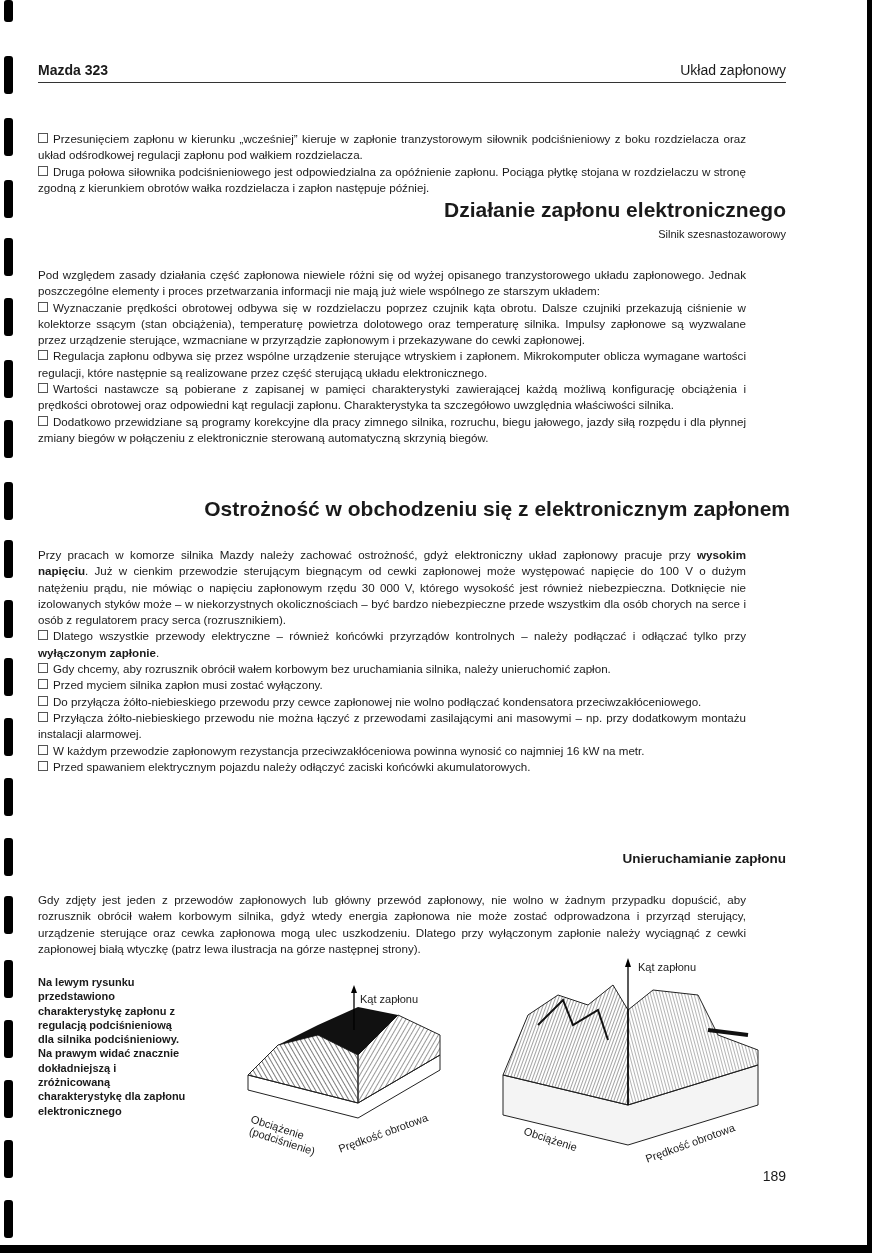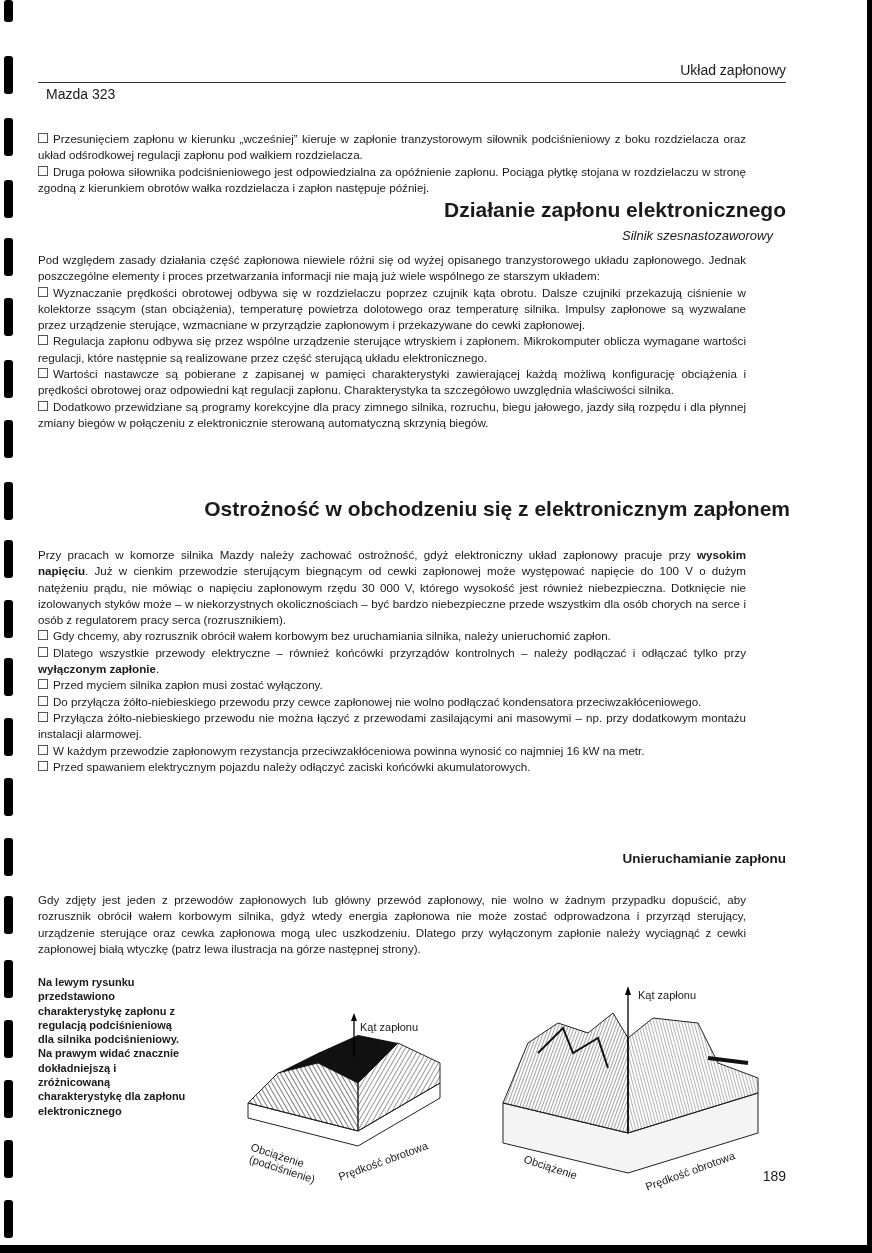--- a/index.html
+++ b/index.html
@@ -2,30 +2,30 @@
 <html><head>
 <meta charset="utf-8">
 <style>
   html, body { margin: 0; padding: 0; background: #fff; }
   body { width: 872px; height: 1253px; position: relative; overflow: hidden; font-family: "Liberation Sans", sans-serif; color: #1a1a1a; }
   .edge-right { position: absolute; right: 0; top: 0; width: 5px; height: 1253px; background: #000; }
   .edge-bottom { position: absolute; left: 0; bottom: 0; width: 872px; height: 8px; background: #000; }
   .mark { position: absolute; left: 4px; width: 9px; height: 38px; background: #000; border-radius: 3px; }
   .page { position: absolute; left: 38px; top: 0; width: 748px; }
   .header { position: absolute; top: 60px; left: 0; width: 748px; height: 22px; border-bottom: 1px solid #333; font-size: 14px; }
-  .header .l { position: absolute; left: 8px; top: 2px; font-weight: normal; margin-top: 24px; }
+  .header .l { position: absolute; left: 0; top: 2px; font-weight: bold; }
   .header .r { position: absolute; right: 0; top: 2px; }
   .txt { position: absolute; left: 0; width: 708px; font-size: 11.6px; line-height: 16.3px; text-align: justify; margin-top: 21px; }
   .txt p { margin: 0; }
   .box { display: inline-block; width: 8px; height: 8px; border: 1px solid #555; margin-right: 5px; vertical-align: 0; }
   .h1 { position: absolute; right: 0; font-size: 21px; font-weight: bold; white-space: nowrap; }
-  .sub { position: absolute; right: 13px; font-size: 13px; font-style: italic; }
+  .sub { position: absolute; right: 0; font-size: 11px; }
   .h3 { position: absolute; right: 0; font-size: 13.5px; font-weight: bold; }
   .caption { position: absolute; left: 0; top: 975px; width: 150px; font-size: 11px; line-height: 14.3px; font-weight: bold; }
-  .fig { position: absolute; margin-top: 28px; }
+  .fig { position: absolute; }
   .lbl { position: absolute; font-size: 11px; white-space: nowrap; }
   .pnum { position: absolute; right: 0; top: 1168px; font-size: 14px; }
   b { font-weight: bold; }
 </style>
 </head>
 <body>
 
 <div class="edge-right"></div>
 <div class="edge-bottom"></div>
 
@@ -61,34 +61,34 @@
   </div>
 
   <div class="txt" style="top:110px">
     <p><span class="box"></span><span>Przesunięciem zapłonu w kierunku „wcześniej” kieruje w zapłonie tranzystorowym siłownik podciśnieniowy z boku rozdzielacza oraz układ odśrodkowej regulacji zapłonu pod wałkiem rozdzielacza.</span></p>
     <p><span class="box"></span><span>Druga połowa siłownika podciśnieniowego jest odpowiedzialna za opóźnienie zapłonu. Pociąga płytkę stojana w rozdzielaczu w stronę zgodną z kierunkiem obrotów wałka rozdzielacza i zapłon następuje później.</span></p>
   </div>
 
   <div class="h1" style="top:198px">Działanie zapłonu elektronicznego</div>
   <div class="sub" style="top:228px">Silnik szesnastozaworowy</div>
 
-  <div class="txt" style="top:231px">
+  <div class="txt" style="top:246px">
     <p>Pod względem zasady działania część zapłonowa niewiele różni się od wyżej opisanego tranzystorowego układu zapłonowego. Jednak poszczególne elementy i proces przetwarzania informacji nie mają już wiele wspólnego ze starszym układem:</p>
     <p><span class="box"></span><span>Wyznaczanie prędkości obrotowej odbywa się w rozdzielaczu poprzez czujnik kąta obrotu. Dalsze czujniki przekazują ciśnienie w kolektorze ssącym (stan obciążenia), temperaturę powietrza dolotowego oraz temperaturę silnika. Impulsy zapłonowe są wyzwalane przez urządzenie sterujące, wzmacniane w przyrządzie zapłonowym i przekazywane do cewki zapłonowej.</span></p>
     <p><span class="box"></span><span>Regulacja zapłonu odbywa się przez wspólne urządzenie sterujące wtryskiem i zapłonem. Mikrokomputer oblicza wymagane wartości regulacji, które następnie są realizowane przez część sterującą układu elektronicznego.</span></p>
     <p><span class="box"></span><span>Wartości nastawcze są pobierane z zapisanej w pamięci charakterystyki zawierającej każdą możliwą konfigurację obciążenia i prędkości obrotowej oraz odpowiedni kąt regulacji zapłonu. Charakterystyka ta szczegółowo uwzględnia właściwości silnika.</span></p>
     <p><span class="box"></span><span>Dodatkowo przewidziane są programy korekcyjne dla pracy zimnego silnika, rozruchu, biegu jałowego, jazdy siłą rozpędu i dla płynnej zmiany biegów w połączeniu z elektronicznie sterowaną automatyczną skrzynią biegów.</span></p>
   </div>
 
   <div class="h1" style="top:497px;right:-4px">Ostrożność w obchodzeniu się z elektronicznym zapłonem</div>
 
   <div class="txt" style="top:526px">
     <p><span>Przy pracach w komorze silnika Mazdy należy zachować ostrożność, gdyż elektroniczny układ zapłonowy pracuje przy </span><b>wysokim napięciu</b><span>. Już w cienkim przewodzie sterującym biegnącym od cewki zapłonowej może występować napięcie do 100 V o dużym natężeniu prądu, nie mówiąc o napięciu zapłonowym rzędu 30 000 V, którego wysokość jest również niebezpieczna. Dotknięcie nie izolowanych styków może – w niekorzystnych okolicznościach – być bardzo niebezpieczne przede wszystkim dla osób chorych na serce i osób z regulatorem pracy serca (rozrusznikiem).</span></p>
+    <p><span class="box"></span><span>Dlatego wszystkie przewody elektryczne – również końcówki przyrządów kontrolnych – należy podłączać i odłączać tylko przy </span><b>wyłączonym zapłonie</b><span>.</span></p>
     <p><span class="box"></span><span>Gdy chcemy, aby rozrusznik obrócił wałem korbowym bez uruchamiania silnika, należy unieruchomić zapłon.</span></p>
-    <p><span class="box"></span><span>Dlatego wszystkie przewody elektryczne – również końcówki przyrządów kontrolnych – należy podłączać i odłączać tylko przy </span><b>wyłączonym zapłonie</b><span>.</span></p>
     <p><span class="box"></span><span>Przed myciem silnika zapłon musi zostać wyłączony.</span></p>
     <p><span class="box"></span><span>Do przyłącza żółto-niebieskiego przewodu przy cewce zapłonowej nie wolno podłączać kondensatora przeciwzakłóceniowego.</span></p>
     <p><span class="box"></span><span>Przyłącza żółto-niebieskiego przewodu nie można łączyć z przewodami zasilającymi ani masowymi – np. przy dodatkowym montażu instalacji alarmowej.</span></p>
     <p><span class="box"></span><span>W każdym przewodzie zapłonowym rezystancja przeciwzakłóceniowa powinna wynosić co najmniej 16 kW na metr.</span></p>
     <p><span class="box"></span><span>Przed spawaniem elektrycznym pojazdu należy odłączyć zaciski końcówki akumulatorowych.</span></p>
   </div>
 
   <div class="h3" style="top:851px">Unieruchamianie zapłonu</div>
   <div class="txt" style="top:871px">
     <p>Gdy zdjęty jest jeden z przewodów zapłonowych lub główny przewód zapłonowy, nie wolno w żadnym przypadku dopuścić, aby rozrusznik obrócił wałem korbowym silnika, gdyż wtedy energia zapłonowa nie może zostać odprowadzona i przyrząd sterujący, urządzenie sterujące oraz cewka zapłonowa mogą ulec uszkodzeniu. Dlatego przy wyłączonym zapłonie należy wyciągnąć z cewki zapłonowej białą wtyczkę (patrz lewa ilustracja na górze następnej strony).</p>

